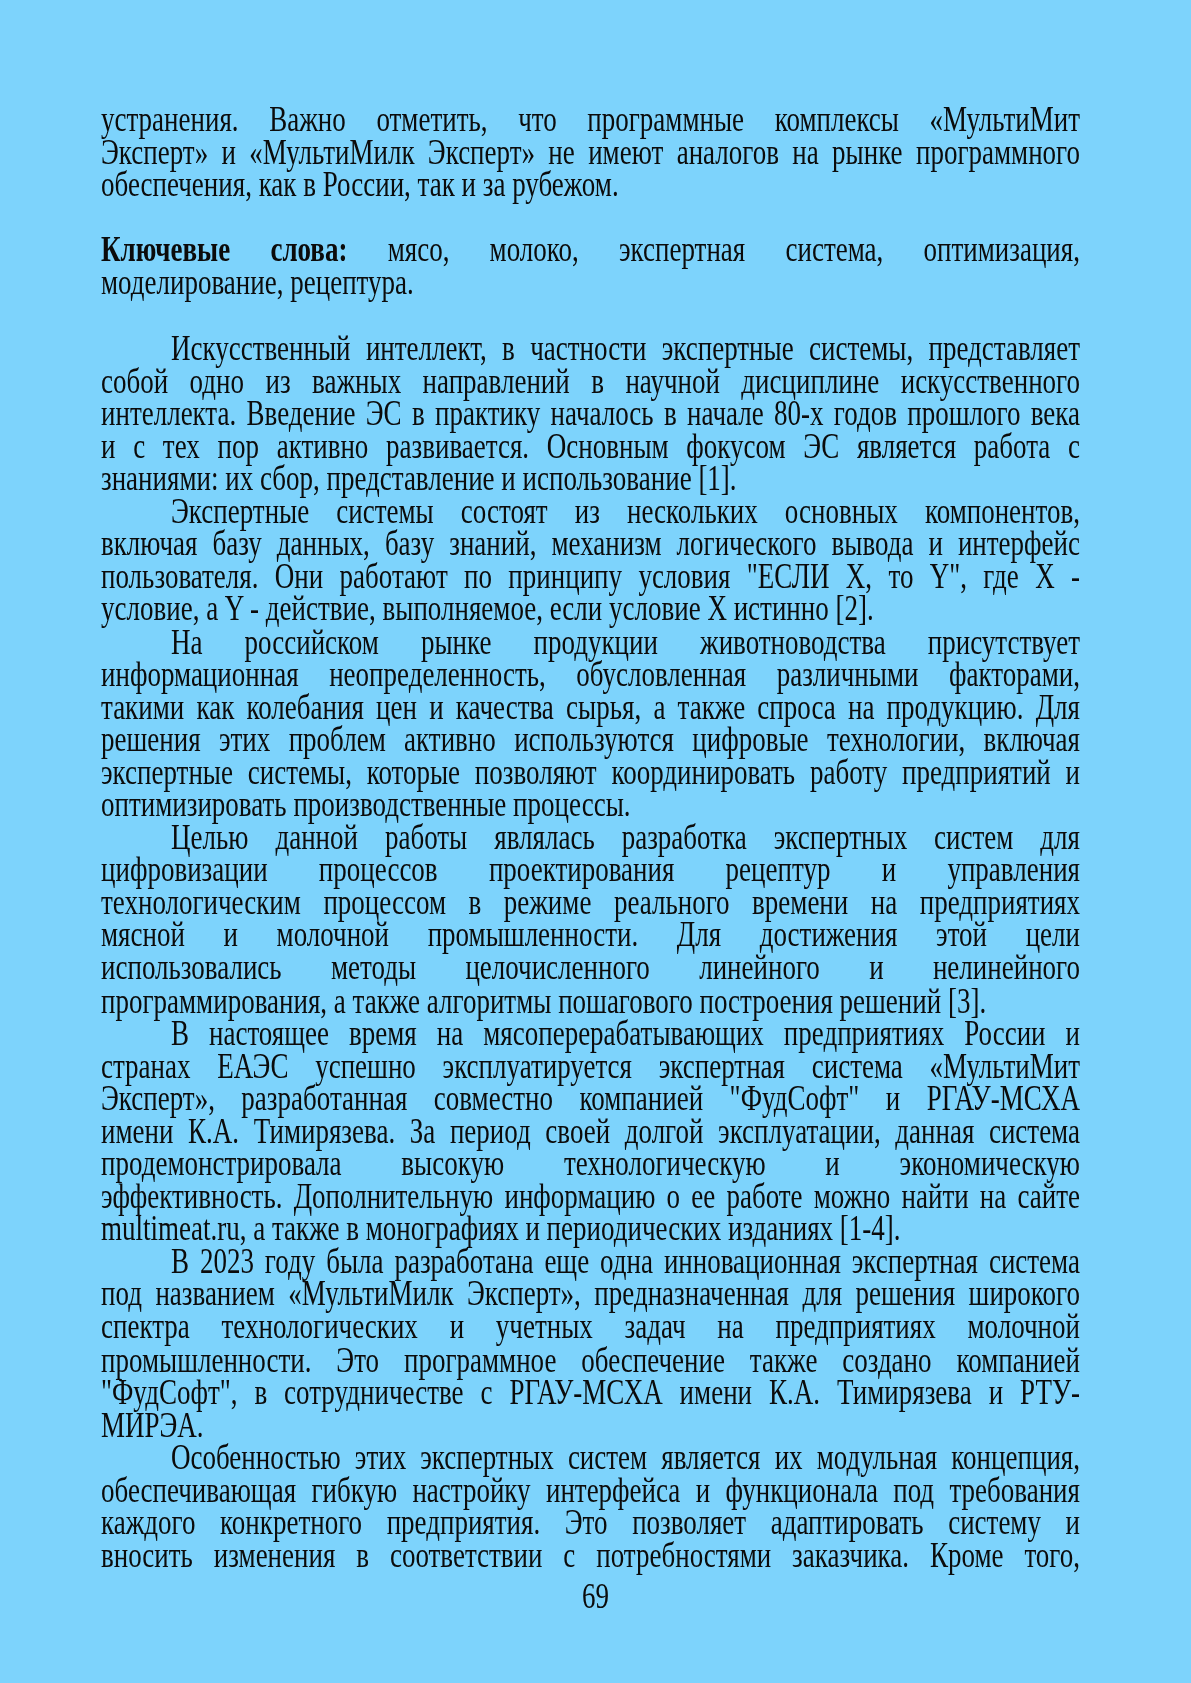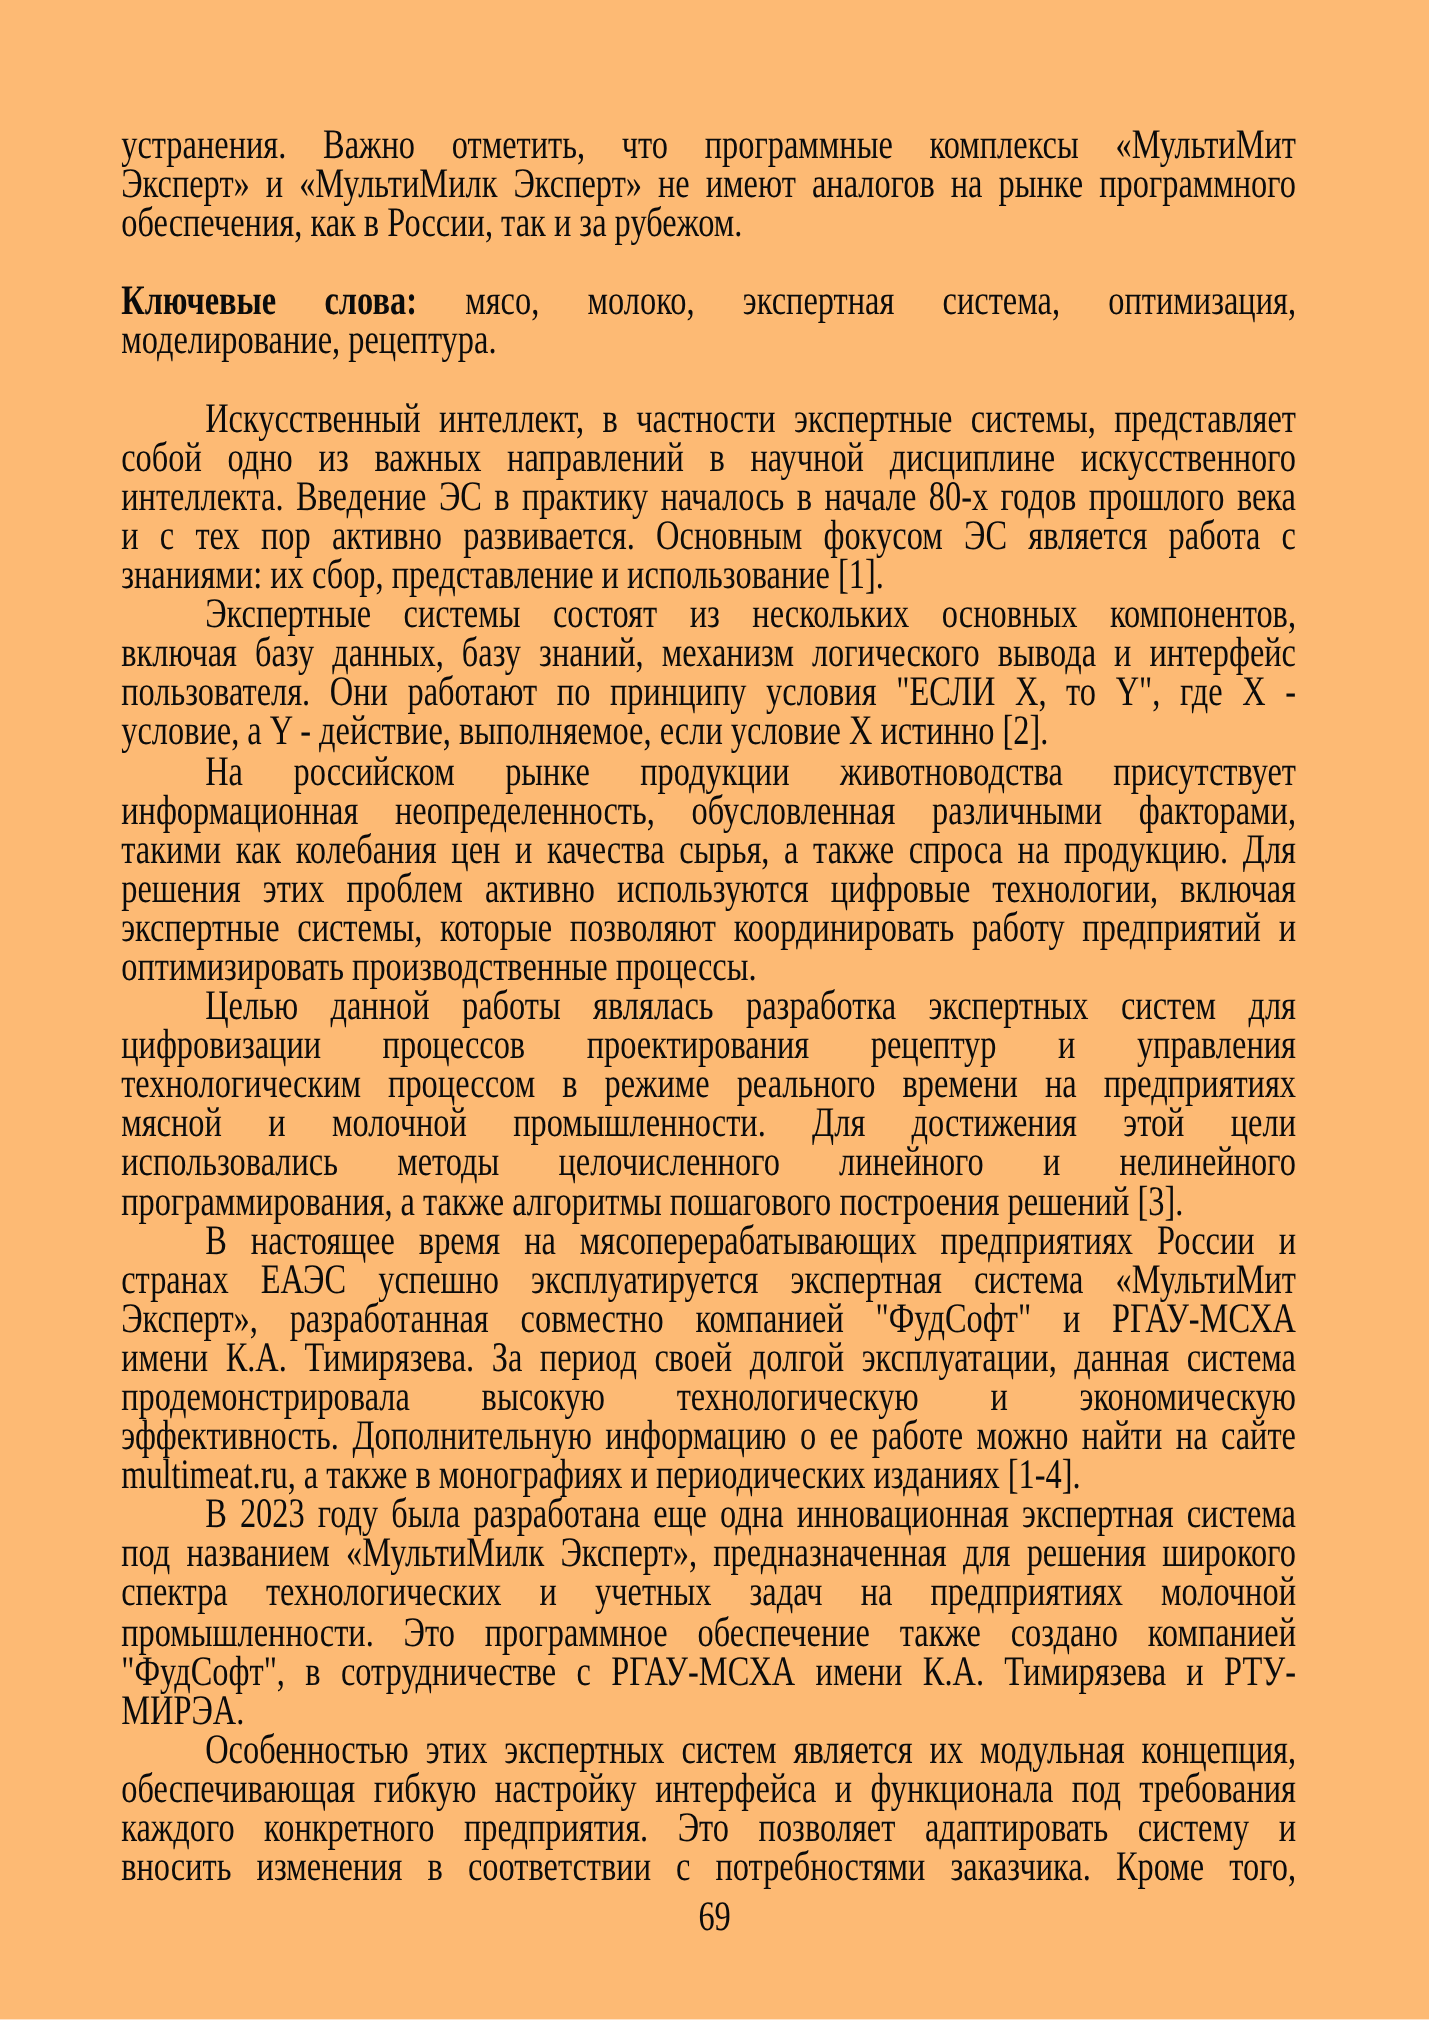--- a/index.html
+++ b/index.html
@@ -1,20 +1,20 @@
 <!DOCTYPE html>
 <html><head>
 <meta charset="utf-8">
 <style>
   html, body { margin: 0; padding: 0; background: #ffffff; }
   .page {
     position: relative;
     width: 1191px;
     height: 1683px;
-    background: #fdba74;
+    background: #7dd3fc;
     overflow: hidden;
     font-family: "Liberation Serif", serif;
   }
   .text-block {
     position: absolute;
     left: 101px;
     top: 104px;
     width: 979px;
     font-size: 27px;
     line-height: 25.1px;

